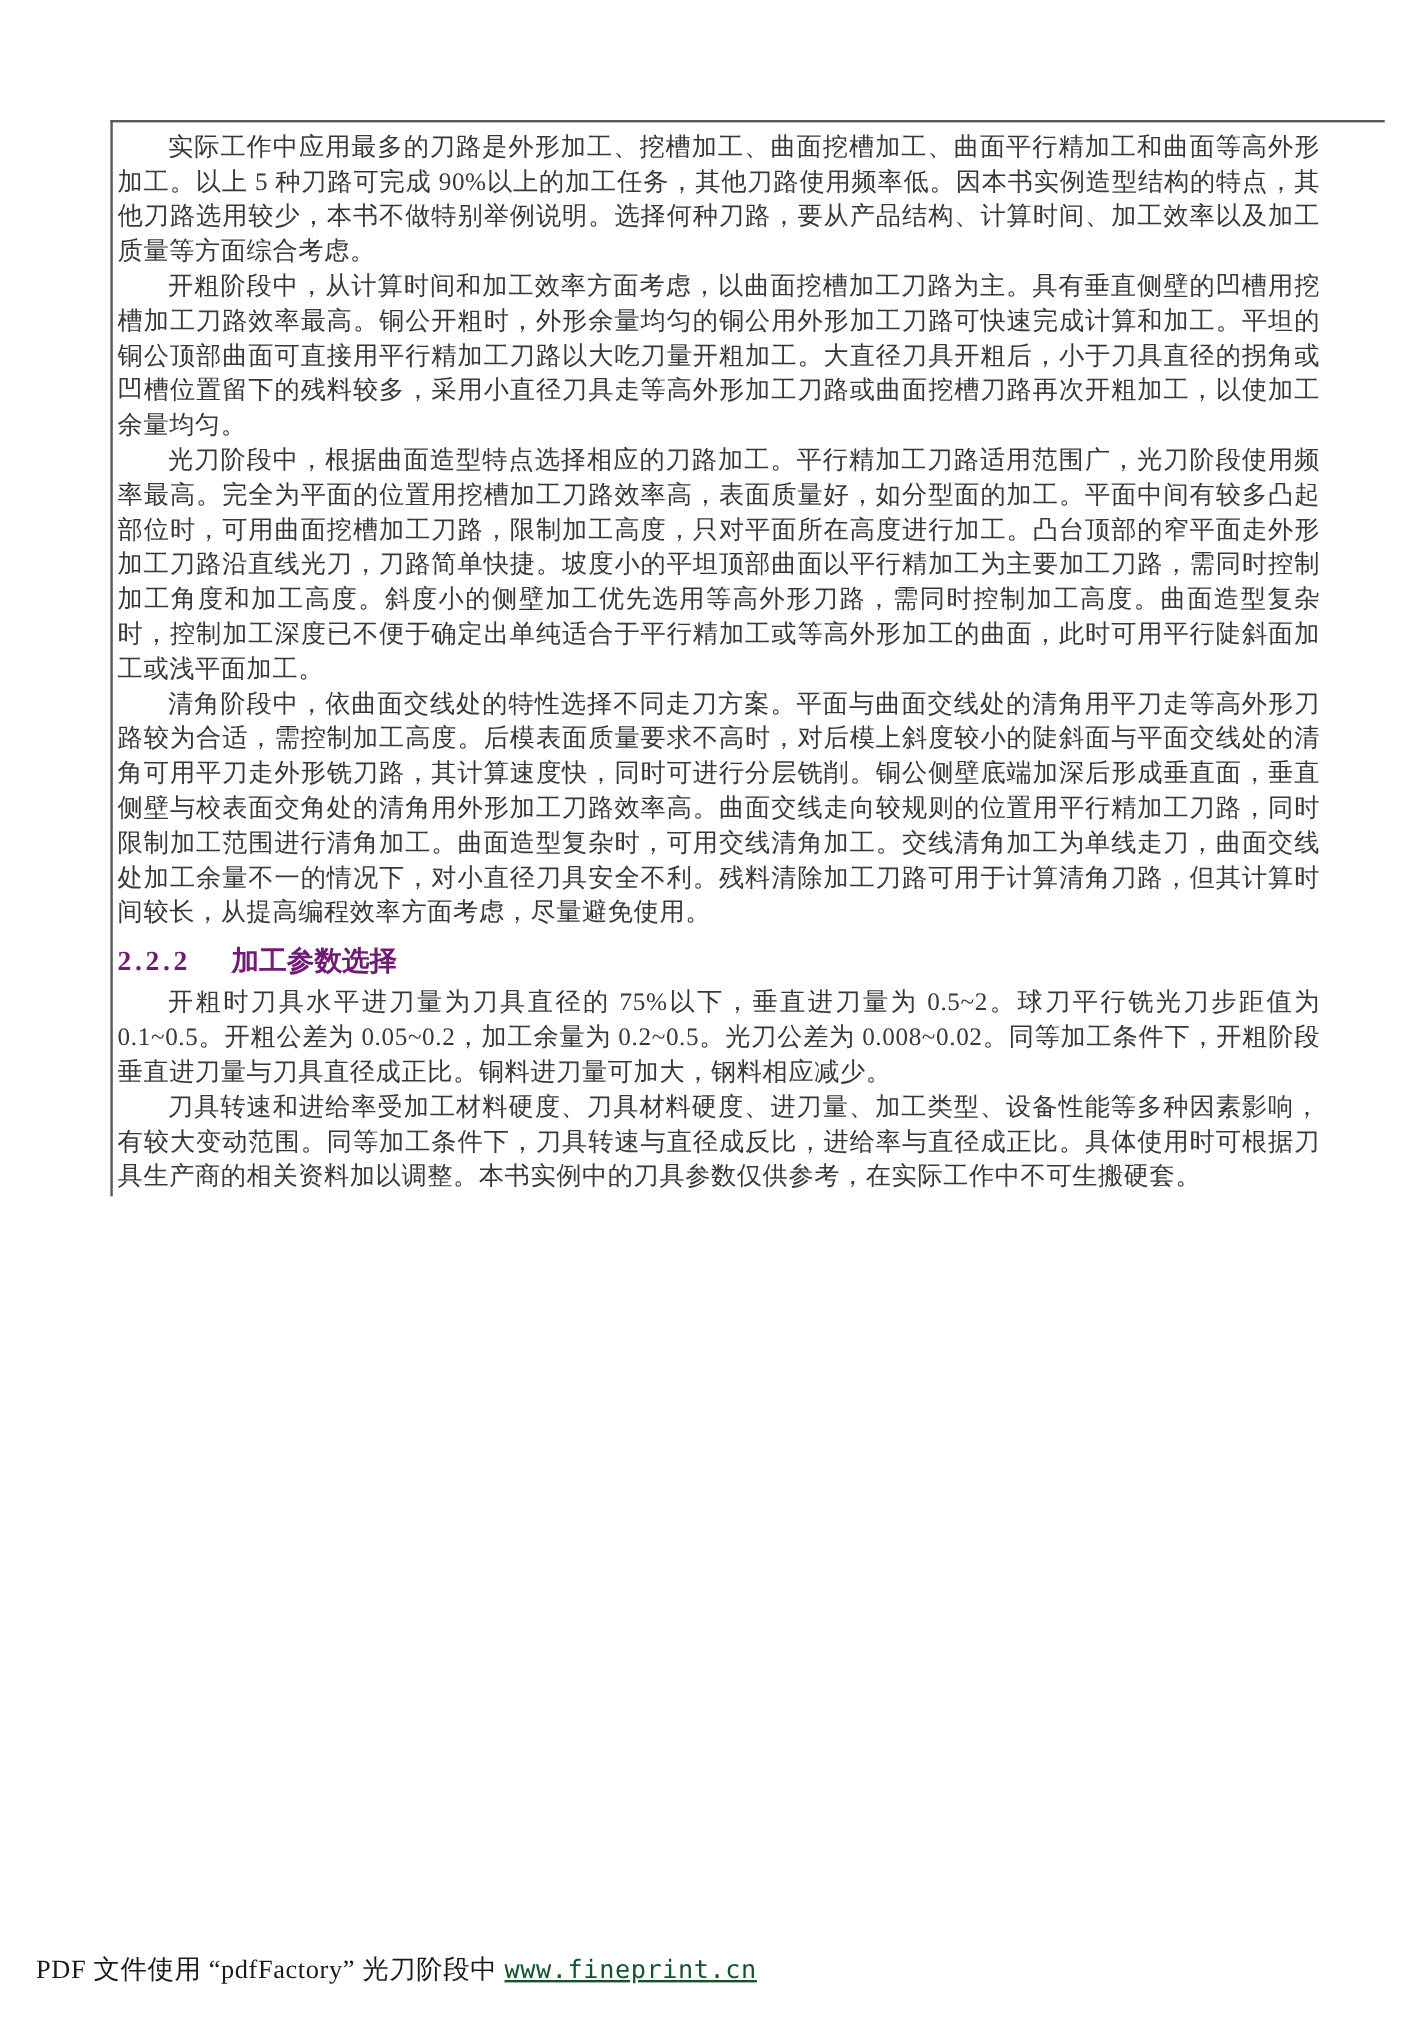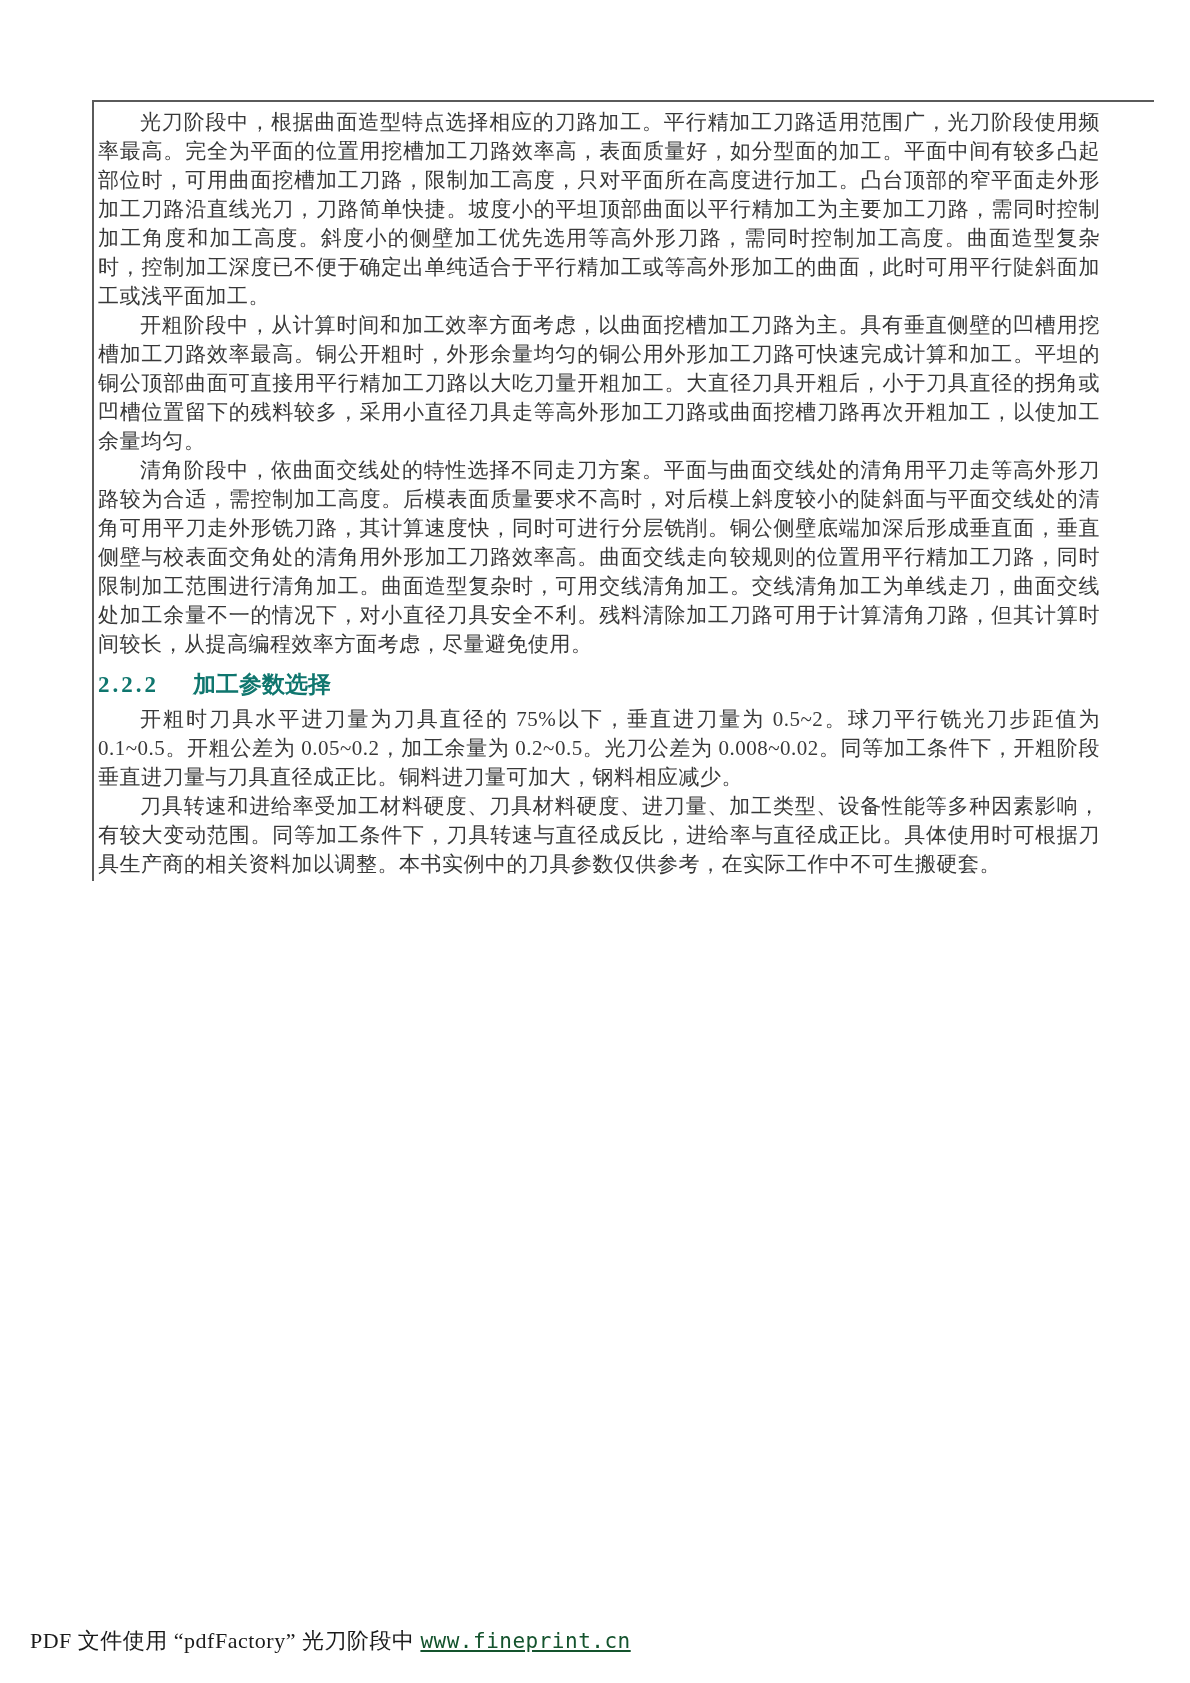--- a/index.html
+++ b/index.html
@@ -33,21 +33,21 @@
     line-height: 29px;
     text-align: justify;
     text-indent: 2em;
     letter-spacing: 0.5px;
   }
   .section-heading {
     margin: 13px 0 7px 0;
     font-size: 23px;
     font-weight: bold;
     line-height: 26px;
-    color: #0f766e;
+    color: #701a75;
   }
   .section-heading .sec-num {
     letter-spacing: 3px;
     margin-right: 34px;
   }
   .footer {
     position: absolute;
     left: 30px;
     top: 1626px;
     font-size: 22px;
@@ -63,24 +63,25 @@
     font-size: 21px;
   }
 </style>
 </head>
 <body>
 
 <div class="page">
 
   <div class="content-box">
 
+    <p class="para">实际工作中应用最多的刀路是外形加工、挖槽加工、曲面挖槽加工、曲面平行精加工和曲面等高外形加工。以上 5 种刀路可完成 90%以上的加工任务，其他刀路使用频率低。因本书实例造型结构的特点，其他刀路选用较少，本书不做特别举例说明。选择何种刀路，要从产品结构、计算时间、加工效率以及加工质量等方面综合考虑。</p>
+
+    <p class="para">开粗阶段中，从计算时间和加工效率方面考虑，以曲面挖槽加工刀路为主。具有垂直侧壁的凹槽用挖槽加工刀路效率最高。铜公开粗时，外形余量均匀的铜公用外形加工刀路可快速完成计算和加工。平坦的铜公顶部曲面可直接用平行精加工刀路以大吃刀量开粗加工。大直径刀具开粗后，小于刀具直径的拐角或凹槽位置留下的残料较多，采用小直径刀具走等高外形加工刀路或曲面挖槽刀路再次开粗加工，以使加工余量均匀。</p>
 
     <p class="para">光刀阶段中，根据曲面造型特点选择相应的刀路加工。平行精加工刀路适用范围广，光刀阶段使用频率最高。完全为平面的位置用挖槽加工刀路效率高，表面质量好，如分型面的加工。平面中间有较多凸起部位时，可用曲面挖槽加工刀路，限制加工高度，只对平面所在高度进行加工。凸台顶部的窄平面走外形加工刀路沿直线光刀，刀路简单快捷。坡度小的平坦顶部曲面以平行精加工为主要加工刀路，需同时控制加工角度和加工高度。斜度小的侧壁加工优先选用等高外形刀路，需同时控制加工高度。曲面造型复杂时，控制加工深度已不便于确定出单纯适合于平行精加工或等高外形加工的曲面，此时可用平行陡斜面加工或浅平面加工。</p>
-
-    <p class="para">开粗阶段中，从计算时间和加工效率方面考虑，以曲面挖槽加工刀路为主。具有垂直侧壁的凹槽用挖槽加工刀路效率最高。铜公开粗时，外形余量均匀的铜公用外形加工刀路可快速完成计算和加工。平坦的铜公顶部曲面可直接用平行精加工刀路以大吃刀量开粗加工。大直径刀具开粗后，小于刀具直径的拐角或凹槽位置留下的残料较多，采用小直径刀具走等高外形加工刀路或曲面挖槽刀路再次开粗加工，以使加工余量均匀。</p>
 
     <p class="para">清角阶段中，依曲面交线处的特性选择不同走刀方案。平面与曲面交线处的清角用平刀走等高外形刀路较为合适，需控制加工高度。后模表面质量要求不高时，对后模上斜度较小的陡斜面与平面交线处的清角可用平刀走外形铣刀路，其计算速度快，同时可进行分层铣削。铜公侧壁底端加深后形成垂直面，垂直侧壁与校表面交角处的清角用外形加工刀路效率高。曲面交线走向较规则的位置用平行精加工刀路，同时限制加工范围进行清角加工。曲面造型复杂时，可用交线清角加工。交线清角加工为单线走刀，曲面交线处加工余量不一的情况下，对小直径刀具安全不利。残料清除加工刀路可用于计算清角刀路，但其计算时间较长，从提高编程效率方面考虑，尽量避免使用。</p>
 
     <h3 class="section-heading">
       <span class="sec-num">2.2.2</span><span>加工参数选择</span>
     </h3>
 
     <p class="para">开粗时刀具水平进刀量为刀具直径的 75%以下，垂直进刀量为 0.5~2。球刀平行铣光刀步距值为 0.1~0.5。开粗公差为 0.05~0.2，加工余量为 0.2~0.5。光刀公差为 0.008~0.02。同等加工条件下，开粗阶段垂直进刀量与刀具直径成正比。铜料进刀量可加大，钢料相应减少。</p>
 
     <p class="para">刀具转速和进给率受加工材料硬度、刀具材料硬度、进刀量、加工类型、设备性能等多种因素影响，有较大变动范围。同等加工条件下，刀具转速与直径成反比，进给率与直径成正比。具体使用时可根据刀具生产商的相关资料加以调整。本书实例中的刀具参数仅供参考，在实际工作中不可生搬硬套。</p>

